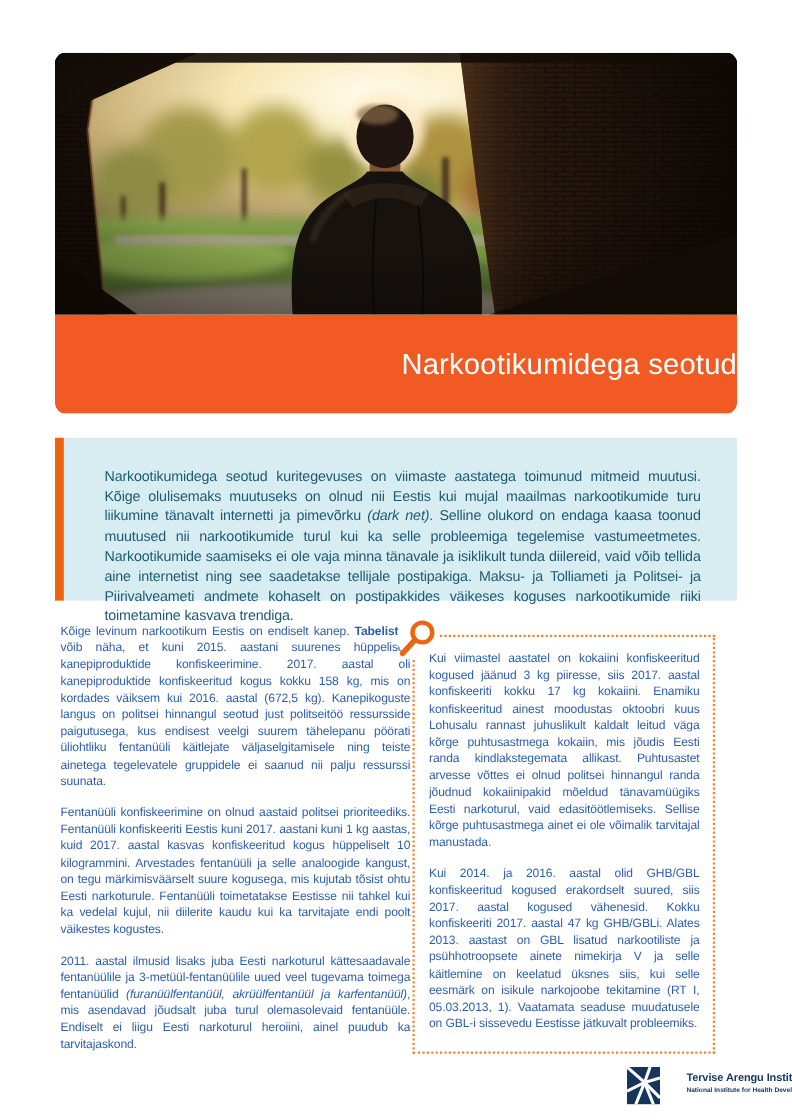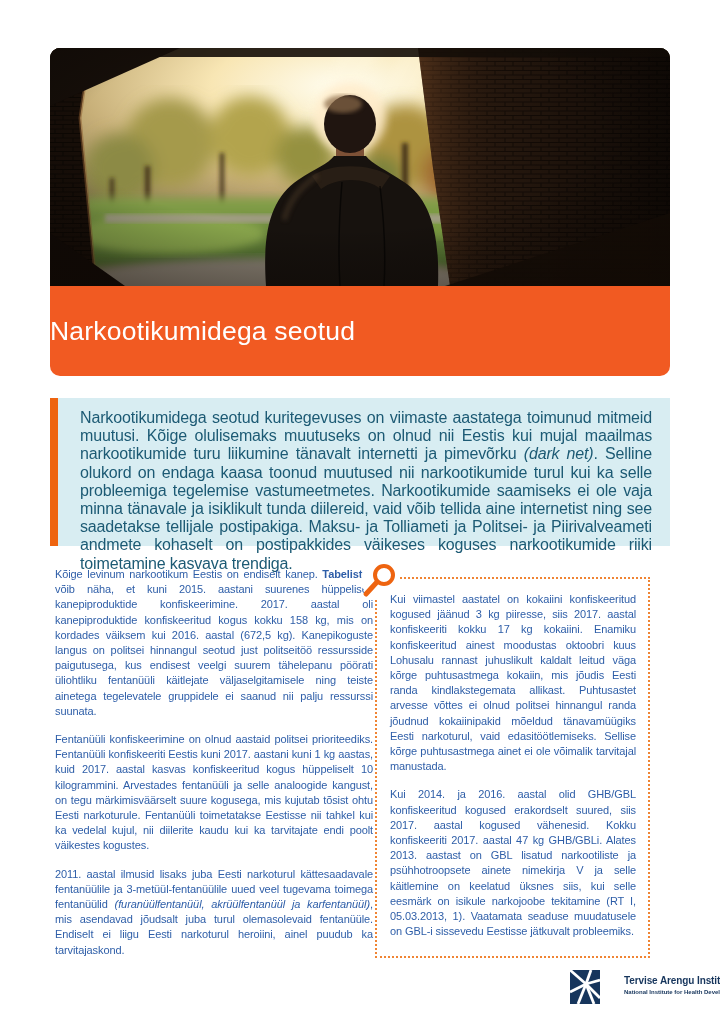--- a/index.html
+++ b/index.html
@@ -4,29 +4,29 @@
 <style>
   html,body{margin:0;padding:0;background:#ffffff;}
   .page{position:relative;width:720px;height:1018px;background:#fff;
         font-family:"Liberation Sans",sans-serif;overflow:hidden;}
 
   
   .hero-card{position:absolute;left:50px;top:48px;width:620px;height:328px;
              border-radius:10px;overflow:hidden;}
   .hero-photo{display:block;width:620px;height:238px;}
   .banner{height:90px;background:var(--accent-orange,#f15a22);color:#fff;
-          display:flex;flex-direction:column;align-items:flex-start;justify-content:center;
+          display:flex;flex-direction:column;align-items:flex-end;justify-content:center;
           text-align:center;}
   .banner .line{font-size:26.5px;line-height:34px;font-weight:400;letter-spacing:.2px;}
 
   
   .intro-box{position:absolute;left:50px;top:398px;width:620px;height:148px;box-sizing:border-box;
              background:var(--intro-bg,#d8edf2);border-left:8px solid var(--border-orange,#ee6410);
              padding:11px 18px 8px 22px;}
-  .intro-box p{margin:0;font-size:16px;line-height:18.2px;letter-spacing:-.15px;
+  .intro-box p{margin:15px;font-size:13px;line-height:18.2px;letter-spacing:-.15px;
                color:var(--intro-text,#1c5a74);text-align:justify;}
 
   
   .left-col{position:absolute;left:55px;top:567px;width:318px;color:var(--body-text,#2e5ea8);}
   .left-col p, .hl-box p{margin:0 0 13px 0;font-size:11px;line-height:15.2px;
                letter-spacing:-.1px;text-align:justify;}
 
   .hl-box{position:absolute;left:375px;top:577px;width:275px;min-height:372px;box-sizing:border-box;
           border:2px dotted var(--dots-orange,#f08433);color:var(--body-text,#2e5ea8);
           padding:13px 12px 4px 13px;}

